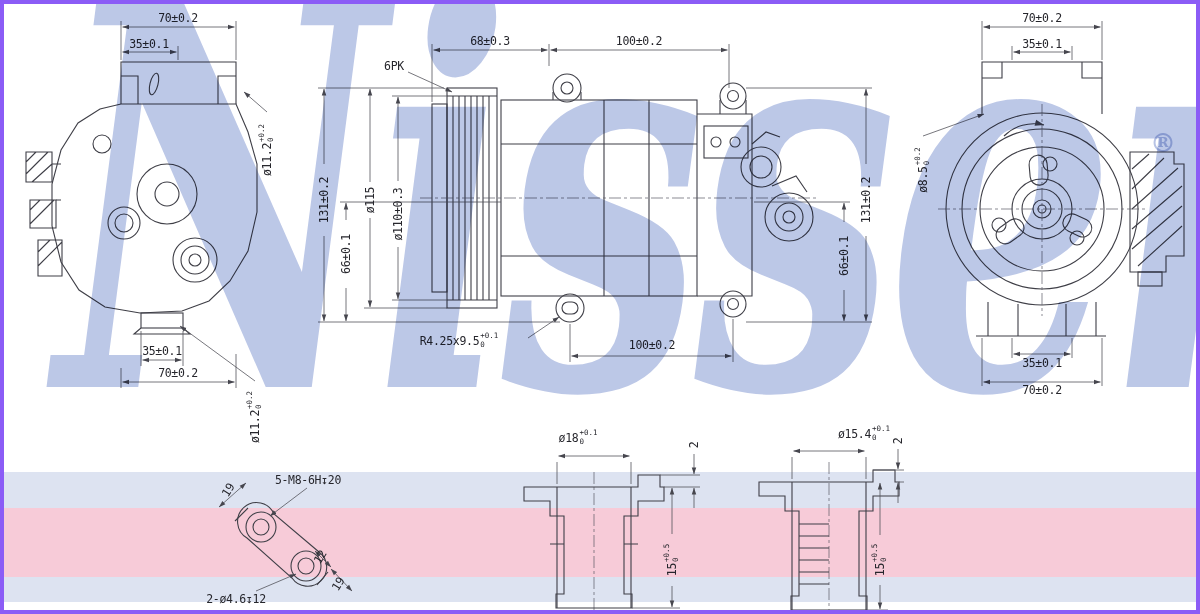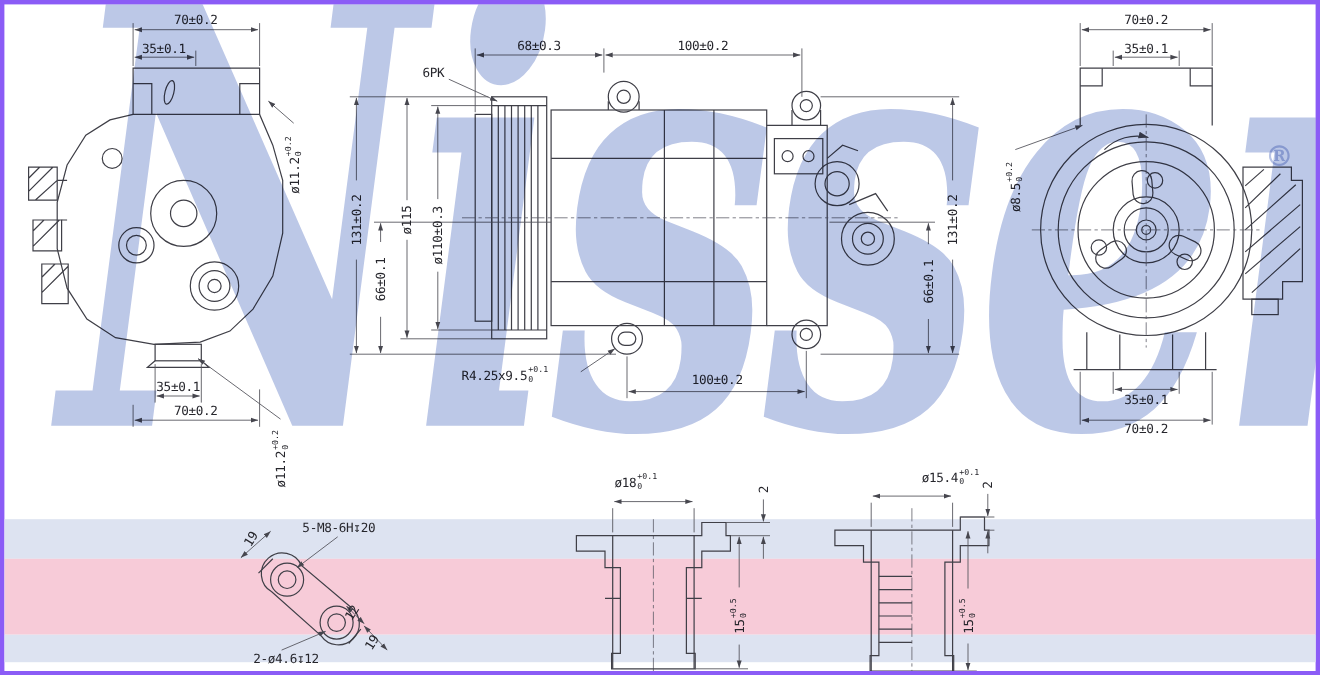--- a/index.html
+++ b/index.html
@@ -257,21 +257,21 @@
         <span>0</span>
       </span>
   </span>
   <span class="dim" style="left:1038px;top:359px">35±0.1</span>
   <span class="dim" style="left:1038px;top:386px">70±0.2</span>
 
   <span class="dim r60" style="left:224px;top:486px">19</span>
   <span class="dim" style="left:304px;top:476px">5-M8-6H↧20</span>
   <span class="dim r60" style="left:316px;top:553px">12</span>
   <span class="dim r60" style="left:334px;top:580px">19</span>
-  <span class="dim" style="left:256px;top:595px">2-ø4.6↧12</span>
+  <span class="dim" style="left:232px;top:595px">2-ø4.6↧12</span>
 
   <span class="dim" style="left:574px;top:434px">
     <span>ø18</span>
     <span class="tol">
         <span>+0.1</span>
         <span>0</span>
       </span>
   </span>
   <span class="dim r90" style="left:690px;top:441px">2</span>
   <span class="dim r90" style="left:668px;top:556px">

